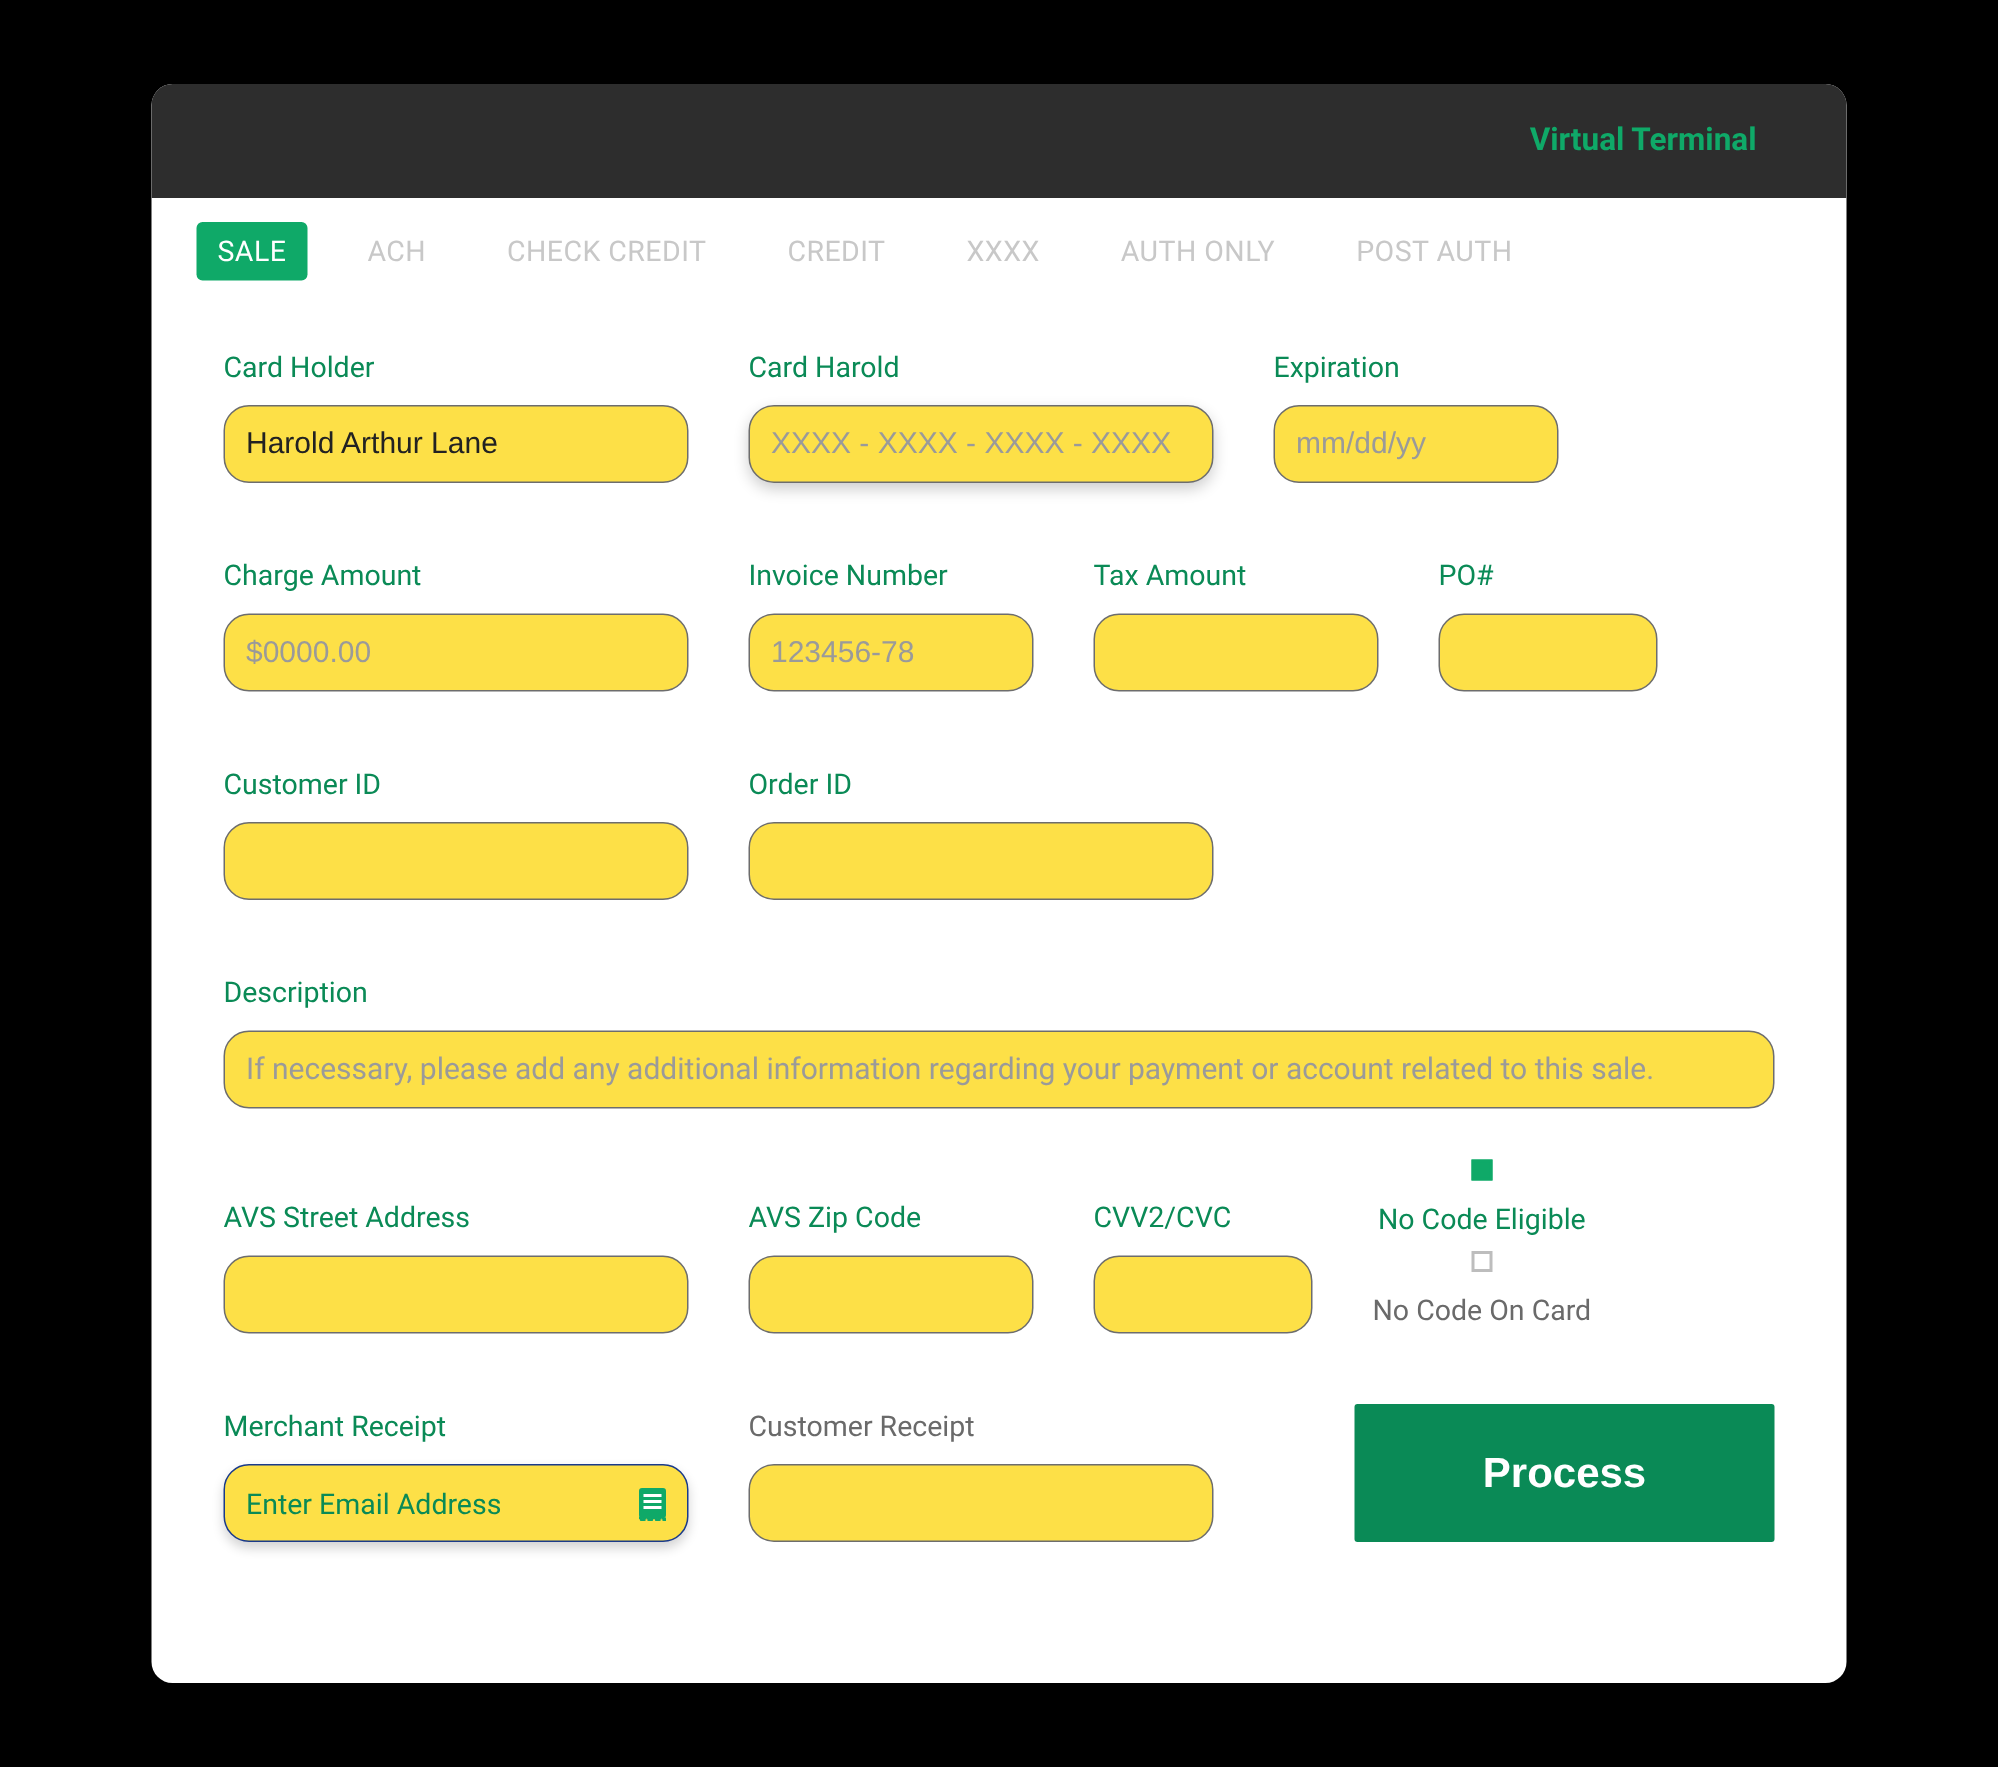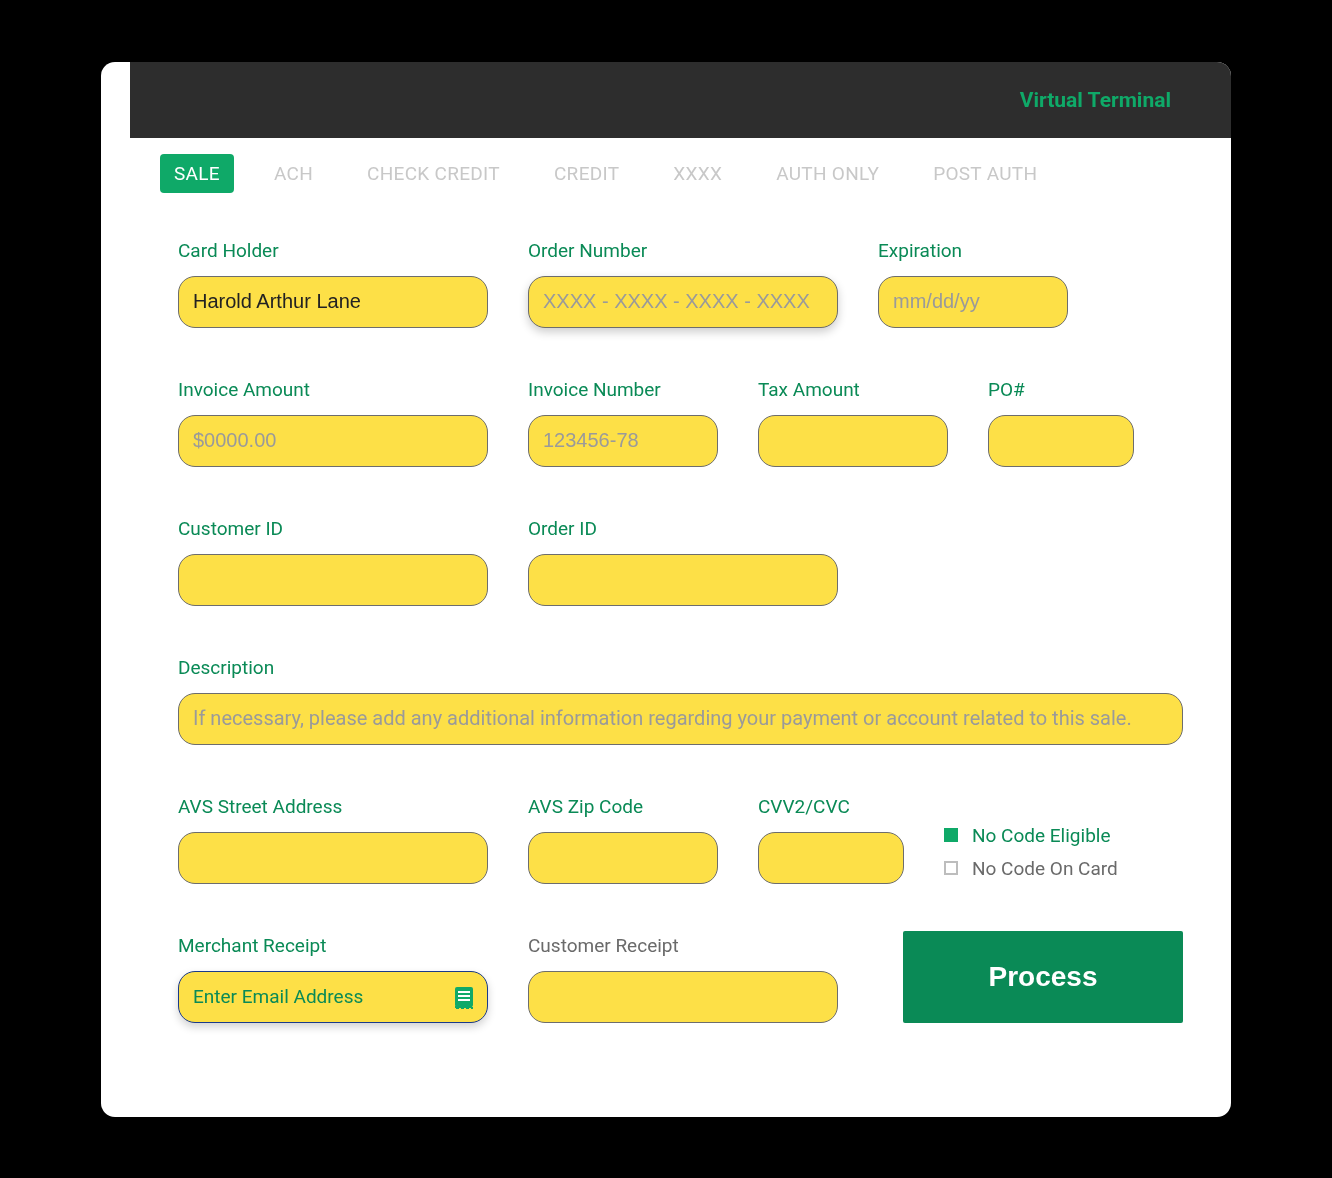--- a/index.html
+++ b/index.html
@@ -11,21 +11,20 @@
     justify-content: center;
     min-height: 100vh;
     padding: 20px;
   }
   .window {
     background: #fff;
     width: 1130px;
     border-radius: 14px;
     overflow: hidden;
     box-shadow: 0 0 0 1px rgba(0,0,0,0.1);
-    padding-left: 29px;
   }
   .titlebar {
     background: #2d2d2d;
     height: 76px;
     display: flex;
     align-items: center;
     justify-content: flex-end;
     padding: 0 60px;
   }
   .title {
@@ -143,20 +142,21 @@
     display: flex;
     flex-direction: column;
     gap: 10px;
     padding-bottom: 4px;
   }
   .check-row {
     display: flex;
     align-items: center;
     gap: 14px;
     cursor: pointer;
+    flex-direction: column;
   }
   .cbox {
     width: 14px;
     height: 14px;
     border: 2px solid #bdbdbd;
     display: inline-block;
   }
   .cbox.checked {
     background: #0fa968;
     border-color: #0fa968;
@@ -217,32 +217,32 @@
   </div>
 
   <div class="form">
 
     <div class="row">
       <div class="field w-card-holder">
         <label>Card Holder</label>
         <input class="input" type="text" value="Harold Arthur Lane" style="">
       </div>
       <div class="field w-card-number">
-        <label>Order Number</label>
+        <label>Card Harold</label>
         <input class="input focused" type="text" placeholder="XXXX - XXXX - XXXX - XXXX" style="">
       </div>
       <div class="field w-expiration">
         <label>Expiration</label>
         <input class="input" type="text" placeholder="mm/dd/yy" style="">
       </div>
     </div>
 
     <div class="row">
       <div class="field w-charge">
-        <label>Invoice Amount</label>
+        <label>Charge Amount</label>
         <input class="input" type="text" placeholder="$0000.00" style="">
       </div>
       <div class="field w-invoice">
         <label>Invoice Number</label>
         <input class="input" type="text" placeholder="123456-78" style="">
       </div>
       <div class="field w-tax">
         <label>Tax Amount</label>
         <input class="input" type="text" style="">
       </div>

